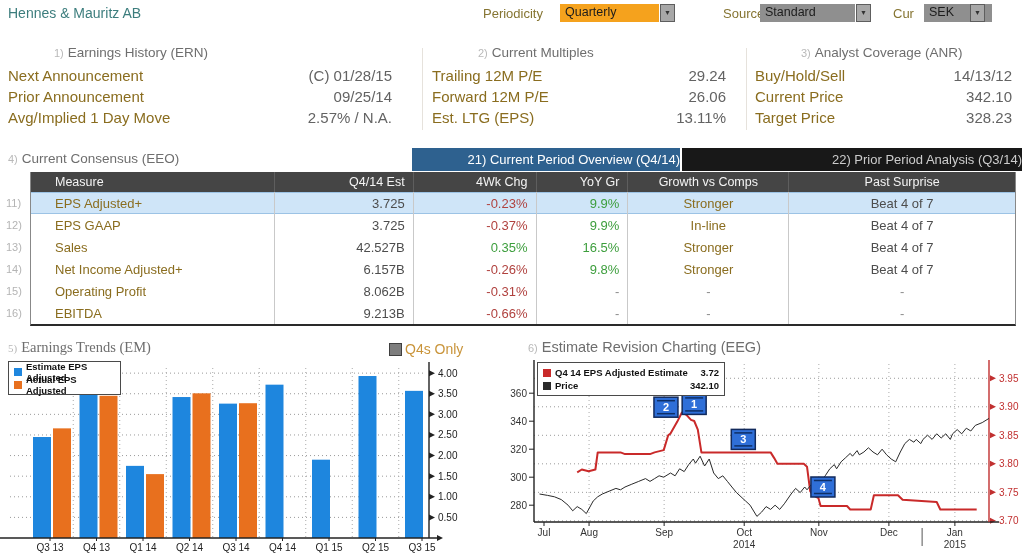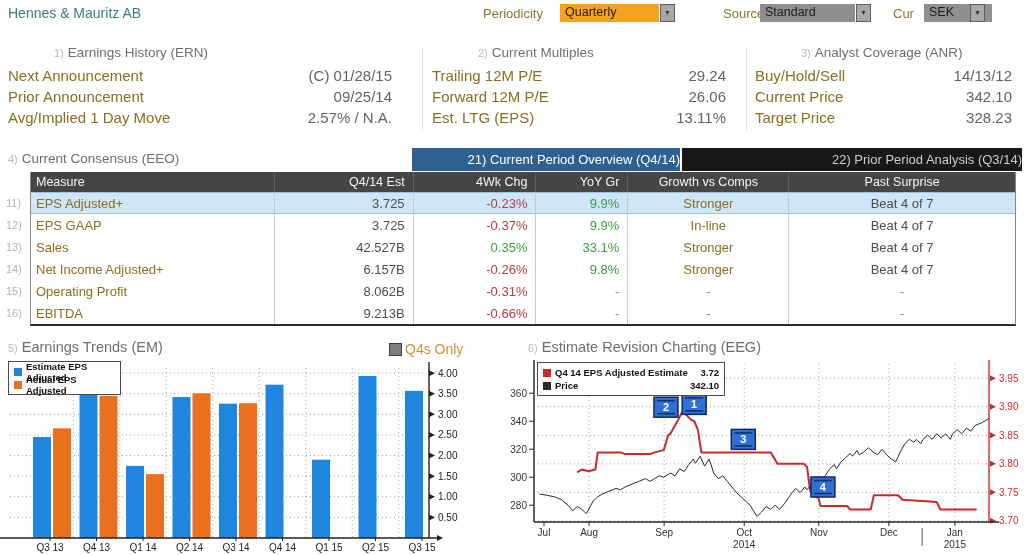--- a/index.html
+++ b/index.html
@@ -48,38 +48,38 @@
   .tab-inactive{left:682px;width:340px;background:#181818;color:#cccccc;}
 
   .table-wrap{position:absolute;left:30px;top:172px;width:986px;
       border-left:1px solid #888;border-right:1px solid #888;border-bottom:2px solid #2a2a2a;}
   .thead{display:flex;height:20px;background:#454545;color:#f4f4f4;font-size:12.5px;}
   .trow{display:flex;height:22px;font-size:13px;background:#fff;align-items:center;}
   .trow.hl{background:#cfe5f8;box-shadow:inset 0 1px 0 #9cc3e5, inset 0 -1px 0 #9cc3e5;}
   .tcell{height:100%;display:flex;align-items:center;overflow:hidden;white-space:nowrap;}
   .tcell + .tcell{border-left:1px solid #c9c9c9;}
   .thead .tcell + .tcell{border-left:1px solid #5e5e5e;}
-  .col-0{width:243px;padding-left:5px;}
+  .col-0{width:243px;padding-left:24px;}
   .col-1{width:139px;justify-content:flex-end;padding-right:8px;}
   .col-2{width:123px;justify-content:flex-end;padding-right:8px;}
   .col-3{width:92px;justify-content:flex-end;padding-right:8px;}
   .col-4{width:161px;justify-content:center;}
   .col-5{width:227px;justify-content:center;}
   .c-measure{color:#8a6d1f;}
   .c-plain{color:#4d4d4d;}
   .c-amber{color:#8a6d1f;}
   .c-neg{color:#b0413e;}
   .c-pos{color:#3d9e3d;}
   .c-dash{color:#8d8d8d;}
   .rownum{position:absolute;left:6px;width:21px;text-align:left;
       font-size:11px;color:#b4b4b4;height:22px;line-height:22px;}
 
   
   .chart-title{position:absolute;font-size:14.5px;color:#6e6e6e;}
-  .bar-title{left:8px;top:339px;}
+  .bar-title{left:8px;top:339px;font-family:Liberation Serif, serif;}
   .line-title{left:528px;top:339px;}
   .legend{position:absolute;background:#ffffff;border:1px solid #4a4a4a;padding:3px 5px;z-index:5;}
   .legend-bar{left:8px;top:361px;width:113px;}
   .legend-line{left:537px;top:362px;width:188px;}
   .leg-row{display:flex;align-items:center;height:13px;font-size:9.5px;
       font-weight:bold;color:#111;}
   .leg-swatch{width:8px;height:8px;margin-right:4px;flex:0 0 auto;}
   .leg-val{margin-left:auto;font-weight:bold;}
   .q4toggle{position:absolute;left:389px;top:341px;display:flex;align-items:center;cursor:default;text-align:right;}
   .q4box{width:13px;height:13px;background:#7d7d7d;border:1px solid #3f3f3f;margin-right:3px;}
@@ -188,21 +188,21 @@
           <div class="tcell col-1 c-plain">3.725</div>
           <div class="tcell col-2 c-neg">-0.37%</div>
           <div class="tcell col-3 c-pos">9.9%</div>
           <div class="tcell col-4 c-amber">In-line</div>
           <div class="tcell col-5 c-plain">Beat 4 of 7</div>
         </div>
         <div class="trow">
           <div class="tcell col-0 c-measure">Sales</div>
           <div class="tcell col-1 c-plain">42.527B</div>
           <div class="tcell col-2 c-pos">0.35%</div>
-          <div class="tcell col-3 c-pos">33.1%</div>
+          <div class="tcell col-3 c-pos">16.5%</div>
           <div class="tcell col-4 c-amber">Stronger</div>
           <div class="tcell col-5 c-plain">Beat 4 of 7</div>
         </div>
         <div class="trow">
           <div class="tcell col-0 c-measure">Net Income Adjusted+</div>
           <div class="tcell col-1 c-plain">6.157B</div>
           <div class="tcell col-2 c-neg">-0.26%</div>
           <div class="tcell col-3 c-pos">9.8%</div>
           <div class="tcell col-4 c-amber">Stronger</div>
           <div class="tcell col-5 c-plain">Beat 4 of 7</div>

